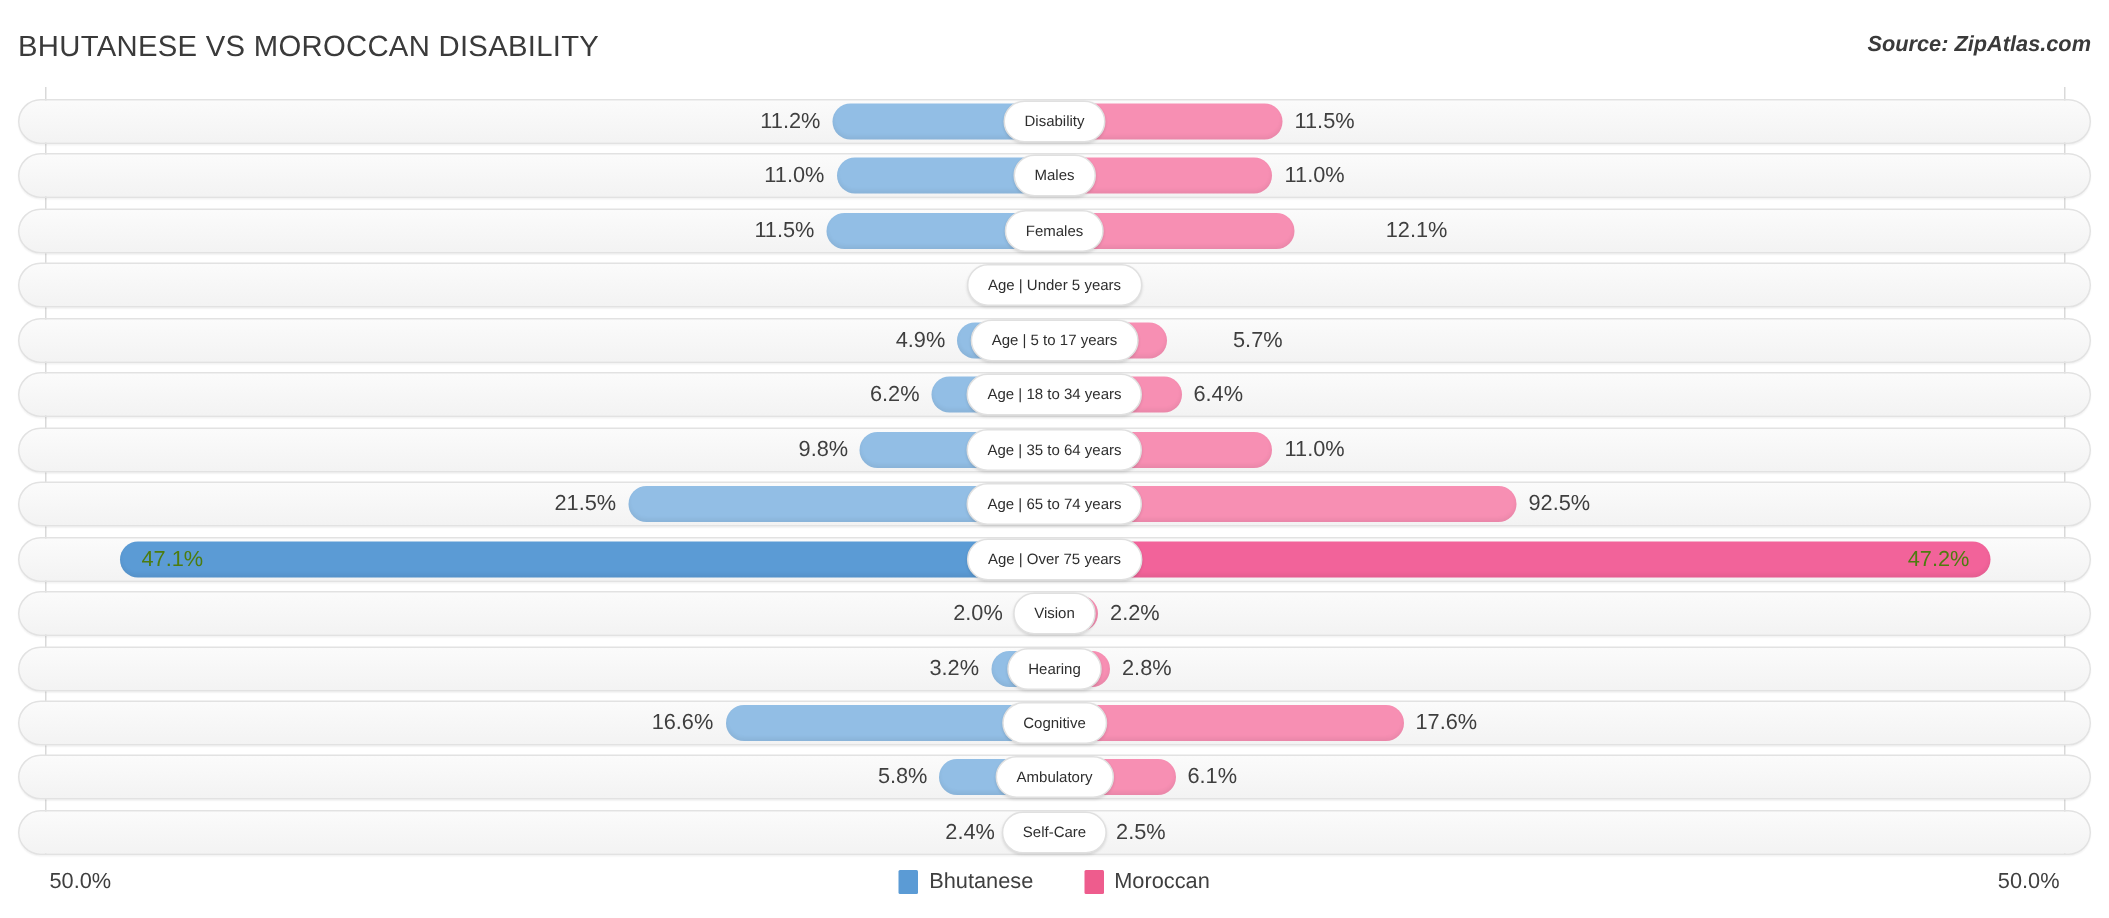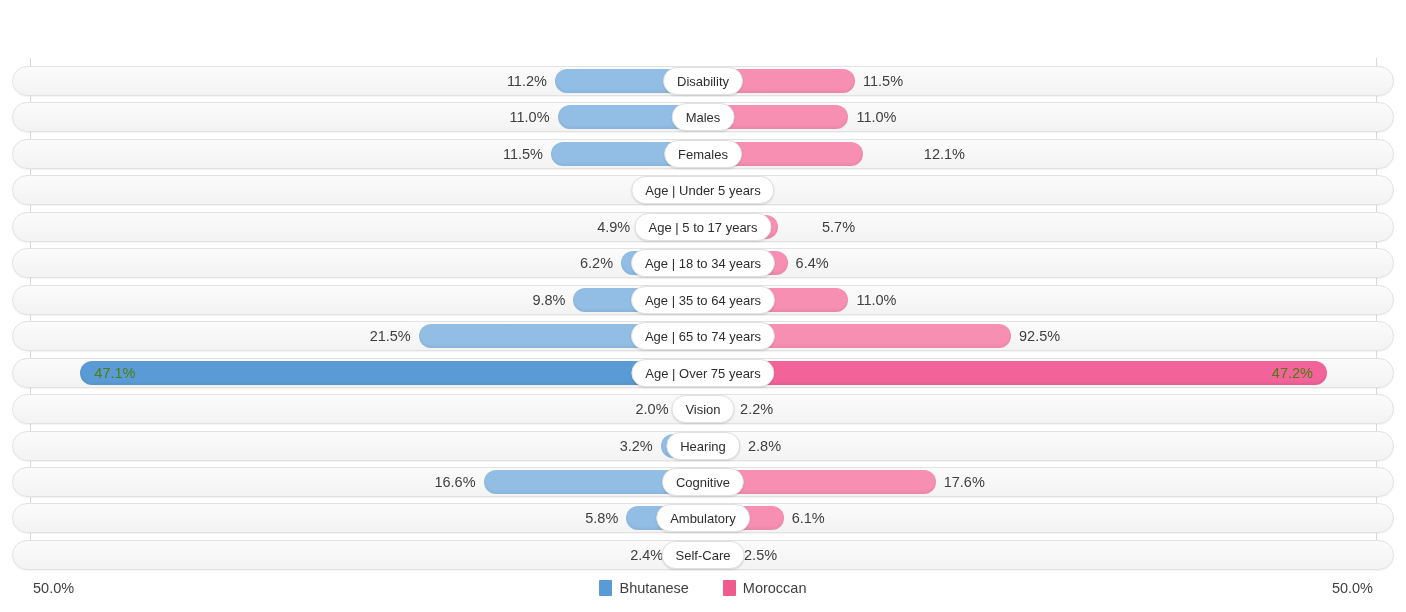--- a/index.html
+++ b/index.html
@@ -124,21 +124,21 @@
     position: absolute;
     top: 1px;
     height: 28px;
     line-height: 28px;
     transform: translateX(-50%);
     padding: 0 13px;
     border-radius: 14px;
     background: #ffffff;
     border: 1px solid #e0e0e0;
     box-shadow: 0 1px 2px rgba(0,0,0,0.12);
-    font-size: 13px;
+    font-size: 10px;
     color: #2e2e2e;
     white-space: nowrap;
     text-align: center;
     z-index: 4;
   }
 
   
   #footer {
     position: absolute;
     left: 0; top: 570px;
@@ -178,20 +178,24 @@
     font-size: 14.5px;
     color: #3f3f3f;
     white-space: nowrap;
   }
 </style>
 </head>
 <body>
 
 <div id="page">
 
+  <div id="header">
+    <div id="chart-title">BHUTANESE VS MOROCCAN DISABILITY</div>
+    <div id="source-label">Source: ZipAtlas.com</div>
+  </div>
 
   <div id="plot">
     <div class="gridline" id="gridline-left"></div>
     <div class="gridline" id="gridline-right"></div>
     <div id="rows">
         <div class="row" style="top: 8px;">
           <div class="track"></div>
           <div class="bar bar-left" style="left: 542.936px; width: 148.064px;"></div>
           <div class="bar bar-right" style="left: 691px; width: 152.03px;"></div>
           <div class="val val-left" style="left: 440.936px; width: 94px;">11.2%</div>

